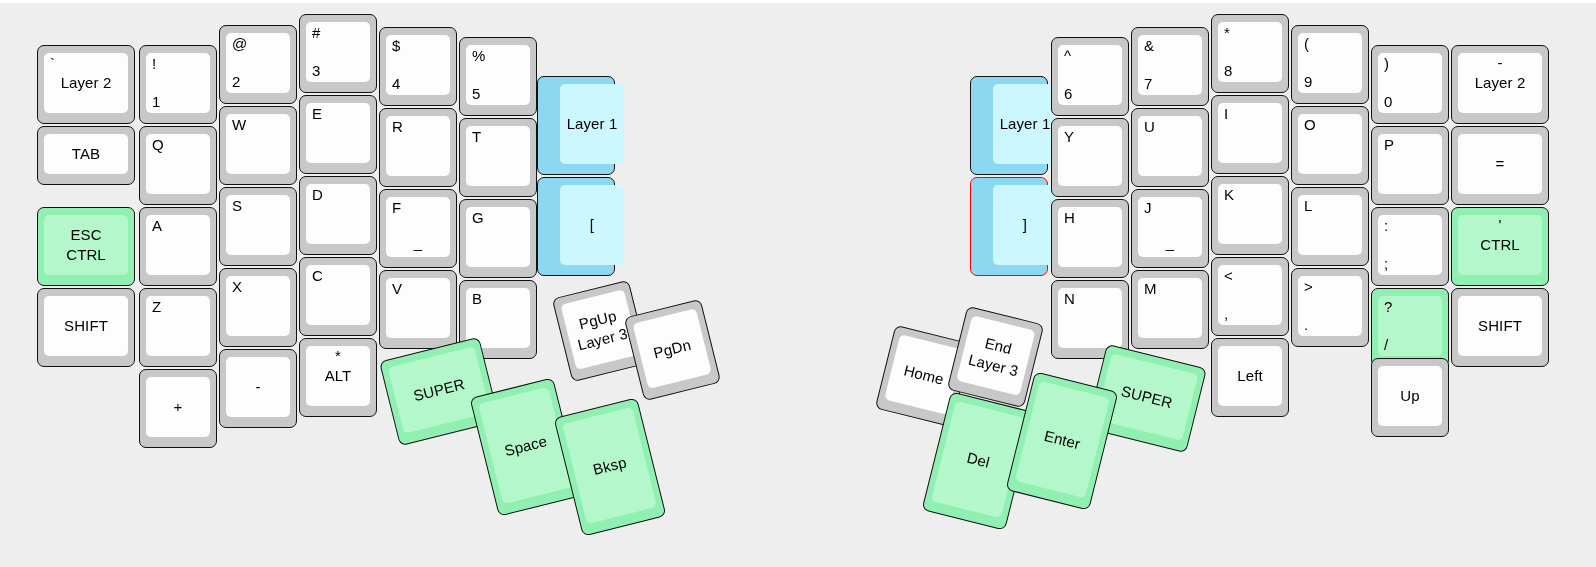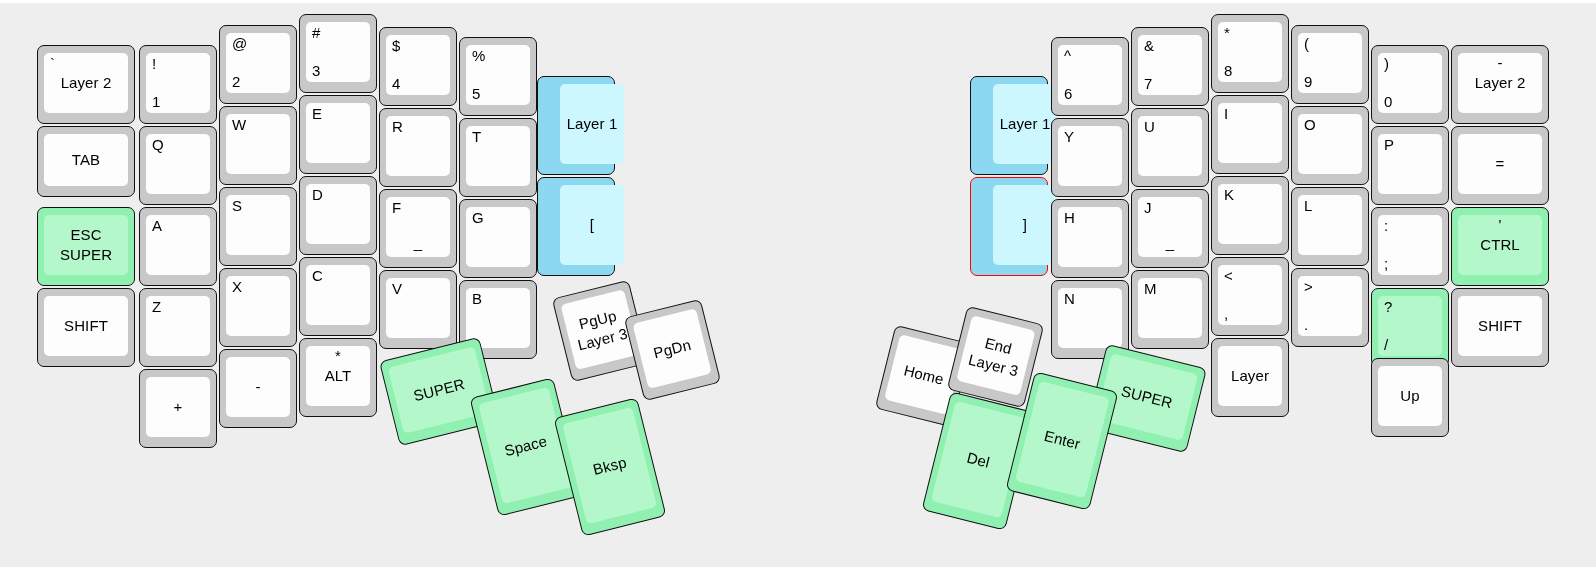--- a/index.html
+++ b/index.html
@@ -56,29 +56,29 @@
 <body>
 
 <div class="topstrip"></div>
 <div id="kb">
     <div class="key" style="left: 37px; top: 45px; width: 98px; height: 79px;">
       <div class="cap">
         <div class="lg tl">`</div>
         <div class="lg ctr">Layer 2</div>
       </div>
     </div>
-    <div class="key" style="left: 37px; top: 126px; width: 98px; height: 71px;">
+    <div class="key" style="left: 37px; top: 126px; width: 98px; height: 59px;">
       <div class="cap">
         <div class="lg ctr">TAB</div>
       </div>
     </div>
     <div class="key green" style="left: 37px; top: 207px; width: 98px; height: 79px;">
       <div class="cap">
         <div class="lg ctr2">ESC
-SUPER</div>
+CTRL</div>
       </div>
     </div>
     <div class="key" style="left: 37px; top: 288px; width: 98px; height: 79px;">
       <div class="cap">
         <div class="lg ctr">SHIFT</div>
       </div>
     </div>
     <div class="key" style="left: 139px; top: 45px; width: 78px; height: 79px;">
       <div class="cap">
         <div class="lg tl">!</div>
@@ -307,21 +307,21 @@
       </div>
     </div>
     <div class="key" style="left: 1211px; top: 257px; width: 78px; height: 79px;">
       <div class="cap">
         <div class="lg tl">&lt;</div>
         <div class="lg bl">,</div>
       </div>
     </div>
     <div class="key" style="left: 1211px; top: 338px; width: 78px; height: 79px;">
       <div class="cap">
-        <div class="lg ctr">Layer</div>
+        <div class="lg ctr">Left</div>
       </div>
     </div>
     <div class="key" style="left: 1291px; top: 25px; width: 78px; height: 79px;">
       <div class="cap">
         <div class="lg tl">(</div>
         <div class="lg bl">9</div>
       </div>
     </div>
     <div class="key" style="left: 1291px; top: 106px; width: 78px; height: 79px;">
       <div class="cap">

